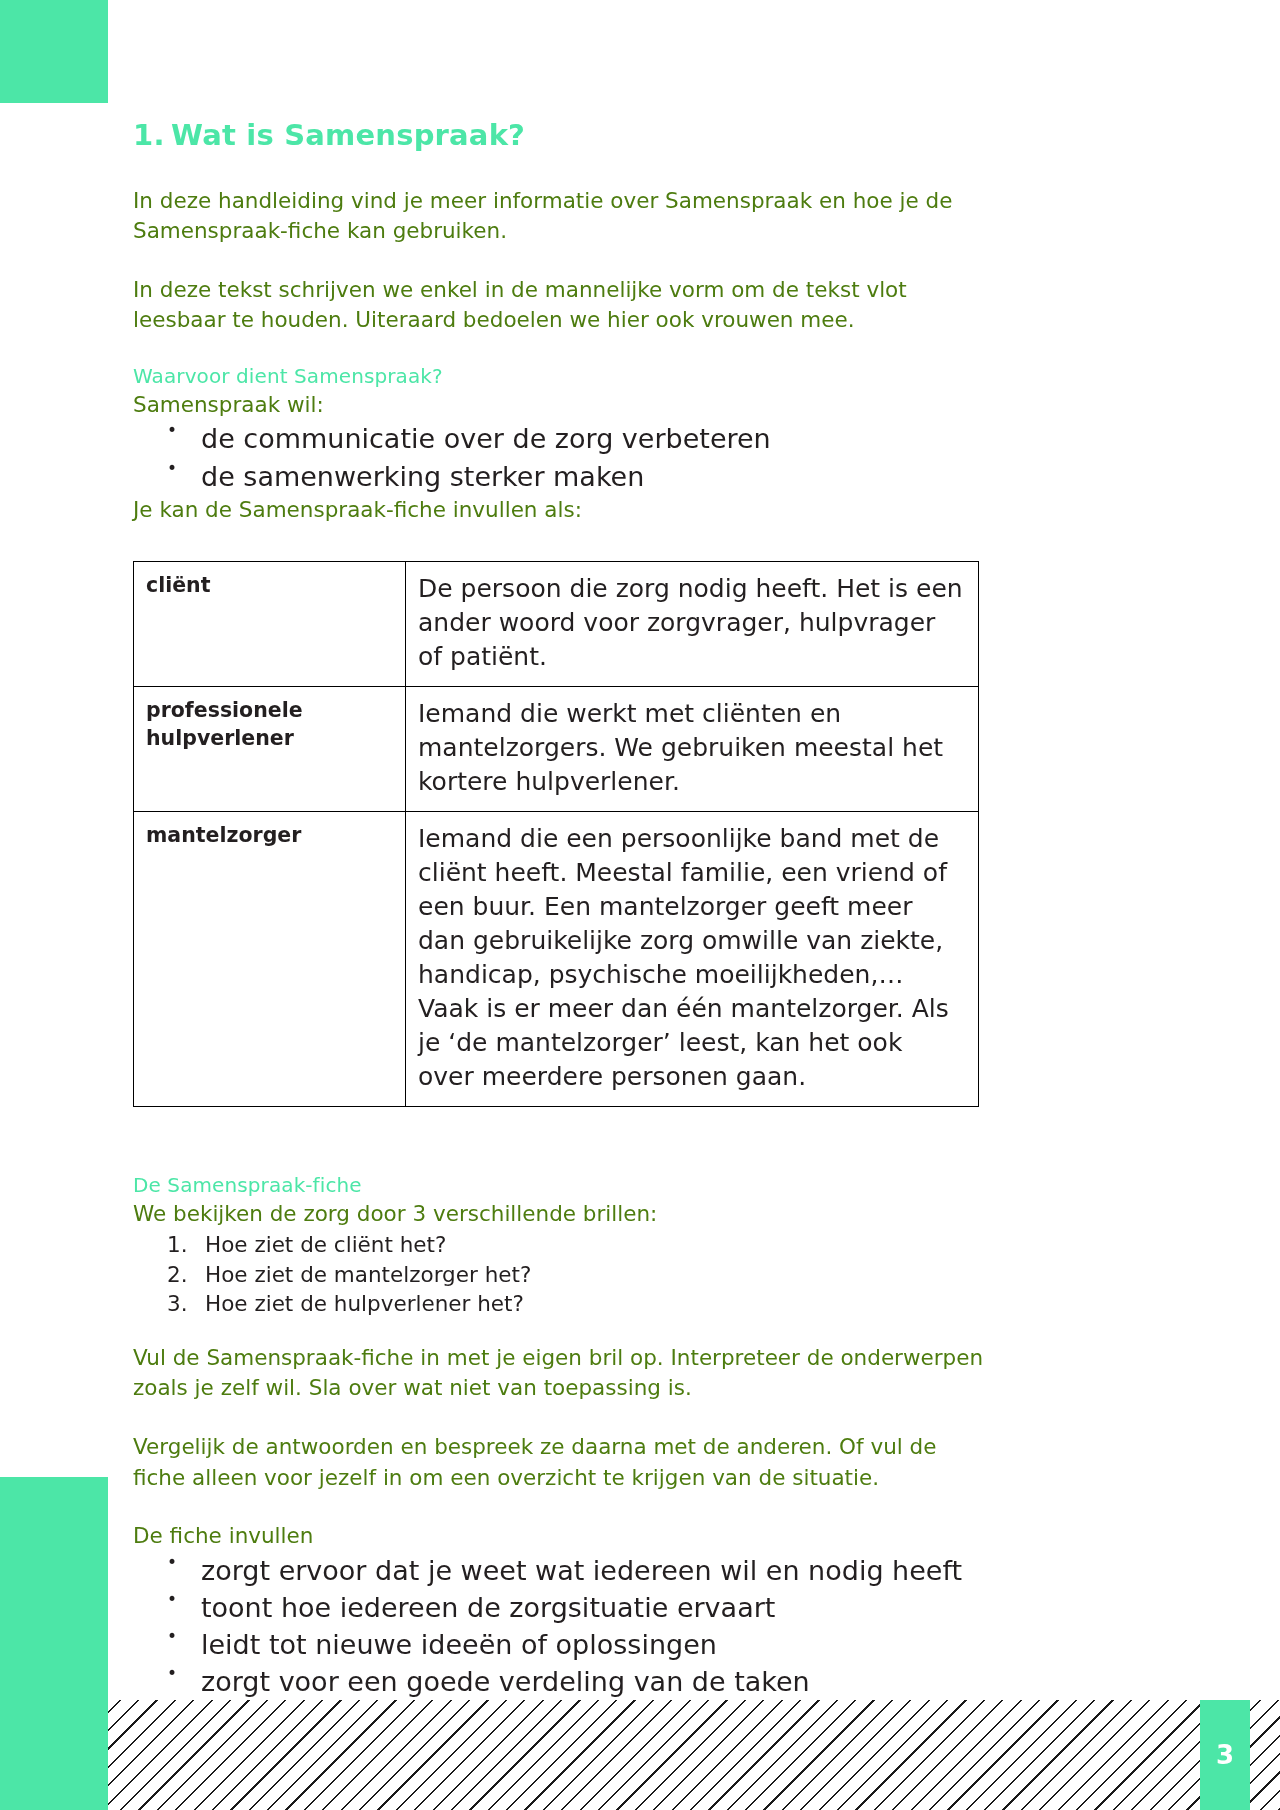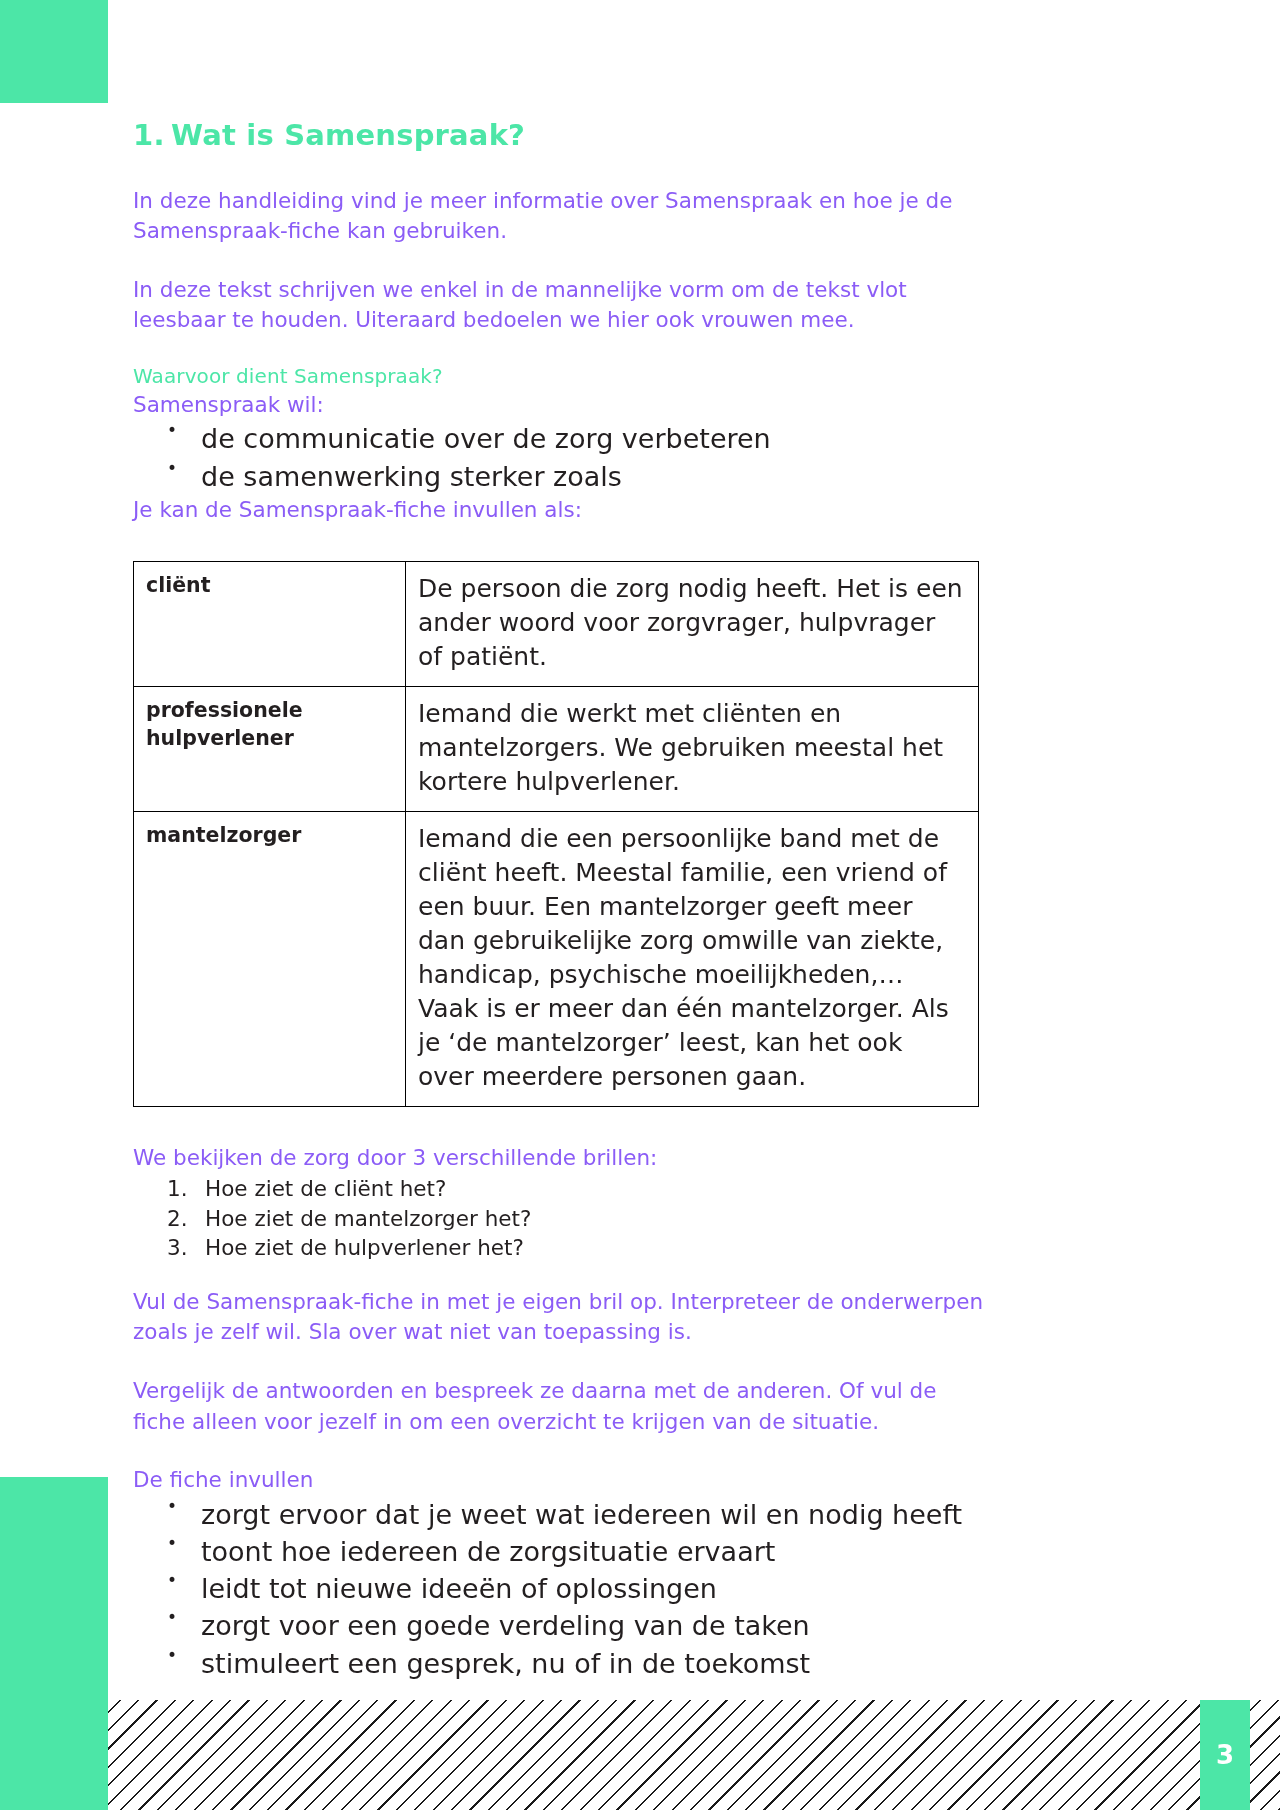--- a/index.html
+++ b/index.html
@@ -66,21 +66,21 @@
     letter-spacing: 0.2px;
     line-height: 1.1;
     display: flex;
   }
   h1.section-title .num { width: 38px; flex: 0 0 38px; }
 
   p.body-text {
     font-size: 21.5px;
     line-height: 1.42;
     margin: 0 0 28px 0;
-    color: #8b5cf6;
+    color: #4d7c0f;
   }
   p.body-text.tight { margin-bottom: 0; }
 
   h2.sub-title {
     color: #4CE6A7;
     font-size: 20px;
     font-weight: normal;
     margin: 0 0 2px 0;
     letter-spacing: 0.1px;
   }
@@ -151,21 +151,21 @@
     <span>Wat is Samenspraak?</span>
   </h1>
 
   <p class="body-text">In deze handleiding vind je meer informatie over Samenspraak en hoe je de Samenspraak-fiche kan gebruiken.</p>
   <p class="body-text">In deze tekst schrijven we enkel in de mannelijke vorm om de tekst vlot leesbaar te houden. Uiteraard bedoelen we hier ook vrouwen mee.</p>
 
   <h2 class="sub-title">Waarvoor dient Samenspraak?</h2>
   <p class="body-text tight">Samenspraak wil:</p>
   <ul class="dot-list">
     <li>de communicatie over de zorg verbeteren</li>
-    <li>de samenwerking sterker zoals</li>
+    <li>de samenwerking sterker maken</li>
   </ul>
 
   <p class="body-text tight">Je kan de Samenspraak-fiche invullen als:</p>
 
   <table class="roles-table">
     <tbody>
       <tr>
         <td class="term">cliënt</td>
         <td class="def">De persoon die zorg nodig heeft. Het is een ander woord voor zorgvrager, hulpvrager of patiënt.</td>
       </tr>
@@ -175,20 +175,21 @@
       </tr>
       <tr>
         <td class="term">mantelzorger</td>
         <td class="def">Iemand die een persoonlijke band met de cliënt heeft. Meestal familie, een vriend of een buur. Een mantelzorger geeft meer dan gebruikelijke zorg omwille van ziekte, handicap, psychische moeilijkheden,… Vaak is er meer dan één mantelzorger. Als je ‘de mantelzorger’ leest, kan het ook over meerdere personen gaan.</td>
       </tr>
     </tbody>
   </table>
 
   <div class="spacer-36"></div>
 
+  <h2 class="sub-title spaced">De Samenspraak-fiche</h2>
   <p class="body-text tight">We bekijken de zorg door 3 verschillende brillen:</p>
   <ol class="num-list">
     <li>
       <span class="n">1.</span>
       <span>Hoe ziet de cliënt het?</span>
     </li>
     <li>
       <span class="n">2.</span>
       <span>Hoe ziet de mantelzorger het?</span>
     </li>

